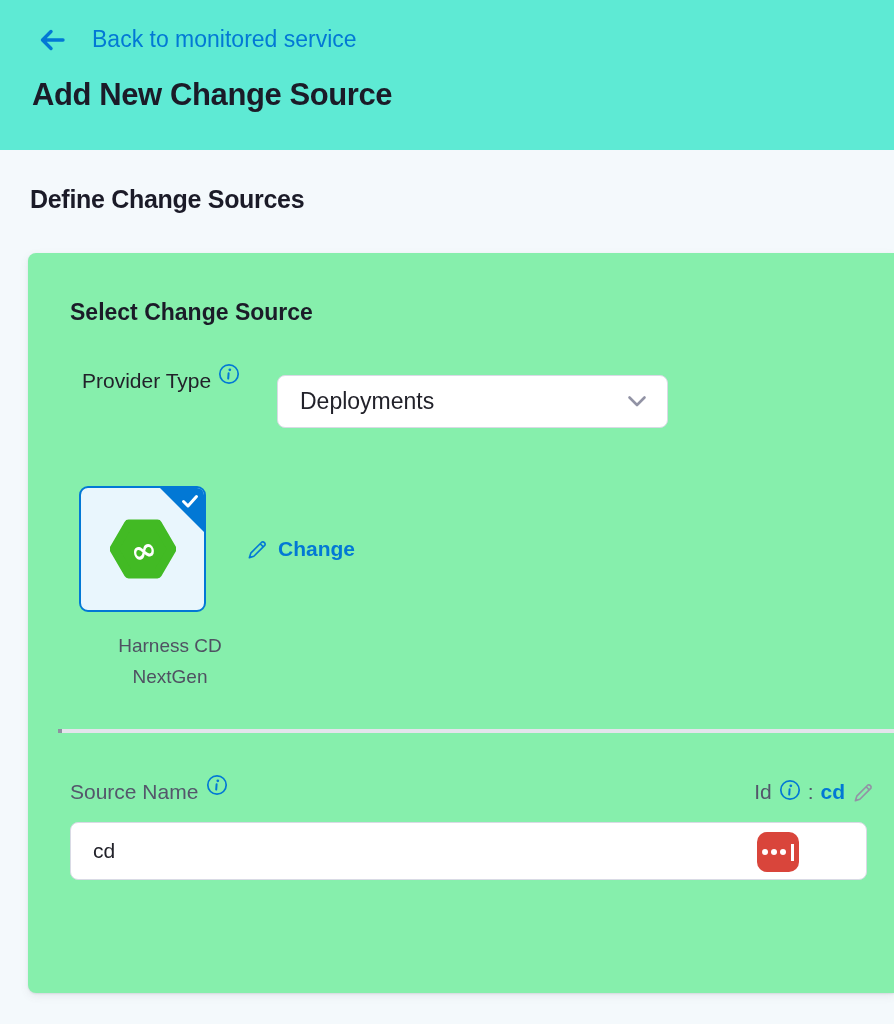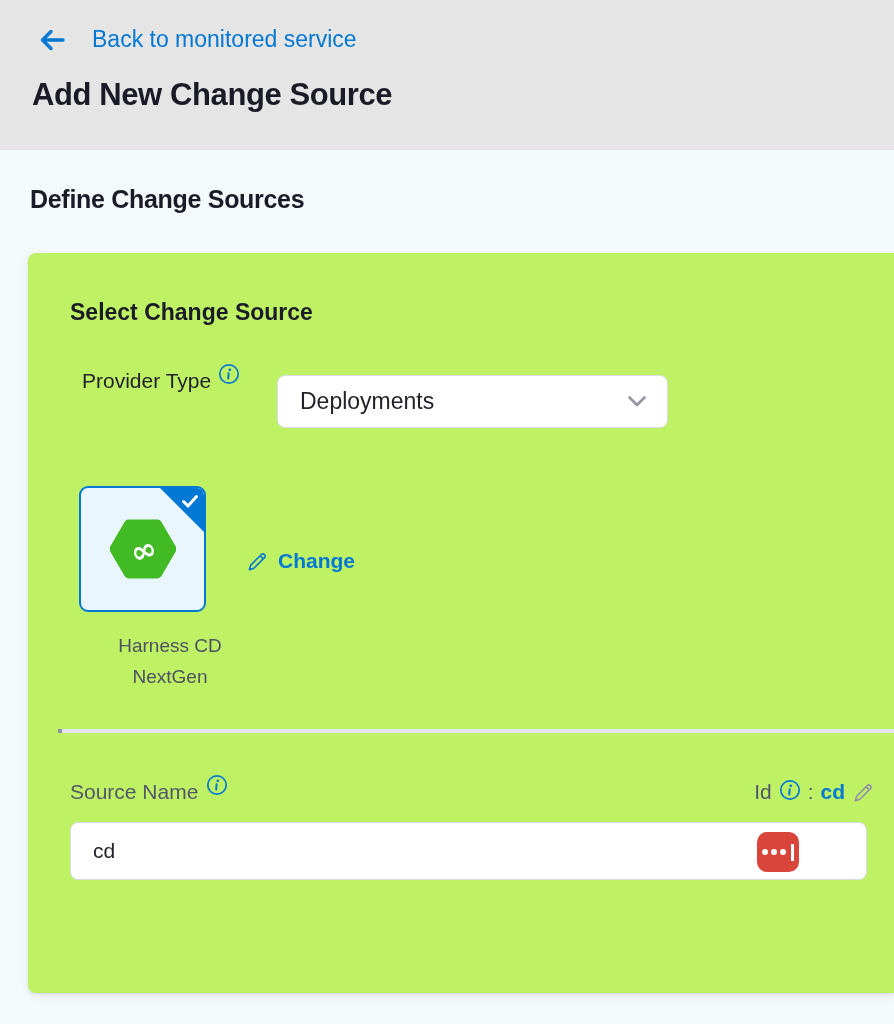--- a/index.html
+++ b/index.html
@@ -1,30 +1,30 @@
 <!DOCTYPE html>
 <html><head>
 <meta charset="utf-8">
 <style>
   html,body { margin:0; padding:0; }
   body { width:894px; height:1024px; font-family:"Liberation Sans", sans-serif; background:#f4f9fc; }
   .page { position:relative; width:894px; height:1024px; overflow:hidden; background:#f4f9fc; }
 
   
-  .topbar { position:absolute; top:0; left:0; right:0; height:150px; background:#e5e5e5; }
+  .topbar { position:absolute; top:0; left:0; right:0; height:150px; background:#5eead4; }
   .back-row { position:absolute; top:26px; left:38px; display:flex; align-items:center; gap:26px; cursor:pointer; }
   .back-link { font-size:23px; font-weight:500; color:#0278d5; }
   .page-title { position:absolute; top:77px; left:32px; font-size:31px; font-weight:700; color:#1b1b28; letter-spacing:-0.4px; }
 
   
   .content { position:absolute; top:150px; left:0; right:0; bottom:0; background:#f4f9fc; }
   .section-title { position:absolute; top:35px; left:30px; font-size:25px; font-weight:700; color:#1b1b28; letter-spacing:-0.3px; }
 
   
-  .card { position:absolute; top:103px; left:28px; right:0; bottom:31px; background:#bef264;
+  .card { position:absolute; top:103px; left:28px; right:0; bottom:31px; background:#86efac;
           border-radius:8px 0 0 8px; box-shadow:0 1px 2px rgba(40,41,61,0.10), 0 3px 8px rgba(96,97,112,0.10); }
   .card-title { position:absolute; top:46px; left:42px; font-size:23px; font-weight:700; color:#1b1b28; }
 
   
   .pt-label { position:absolute; top:116px; left:42px; font-size:21px; color:#22222a; display:flex; align-items:flex-start; gap:7px;margin-left:12px; }
   .info-ic { display:inline-block; margin-top:-6px; }
   .dropdown { position:absolute; top:122px; left:249px; width:391px; height:53px; box-sizing:border-box;
               border:1px solid #d9dae5; border-radius:8px; background:#fff; display:flex; align-items:center;
               padding:0 20px 0 22px; cursor:pointer; }
   .dropdown-value { flex:1; font-size:23px; color:#22222a; }
@@ -33,21 +33,21 @@
   .tile { position:absolute; top:233px; left:51px; width:127px; height:126px; box-sizing:border-box;
           background:#e9f6fd; border:2px solid #0278d5; border-radius:9px; overflow:hidden; cursor:pointer; }
   .tile-corner { position:absolute; top:0; right:0; width:0; height:0;
                  border-top:44px solid #0278d5; border-left:44px solid transparent; }
   .tile-check { position:absolute; top:4px; right:4px; }
   .tile-logo { position:absolute; top:50%; left:50%; transform:translate(-50%,-50%); }
   .tile-name { position:absolute; top:377px; left:34px; width:216px; text-align:center;
                font-size:19px; line-height:31px; font-weight:500; color:#4f5162; }
 
   .change-link { position:absolute; top:284px; left:218px; display:flex; align-items:center; gap:9px;
-                 color:#0278d5; font-size:21px; font-weight:600; cursor:pointer;margin-top:12px; }
+                 color:#0278d5; font-size:21px; font-weight:600; cursor:pointer; }
 
   
   .divider { position:absolute; top:476px; left:30px; right:0; height:4px; background:#e4e4ec; }
   .divider-thumb { position:absolute; top:0; left:0; width:4px; height:4px; background:#8f90a0; }
 
   
   .sn-label { position:absolute; top:527px; left:42px; font-size:21px; color:#54566b; display:flex; gap:8px;text-align:center; }
   .id-group { position:absolute; top:527px; right:19px; display:flex; align-items:center; gap:7px;
               font-size:21px; color:#54566b;margin-left:24px; }
   .id-value { color:#0278d5; font-weight:600; }

